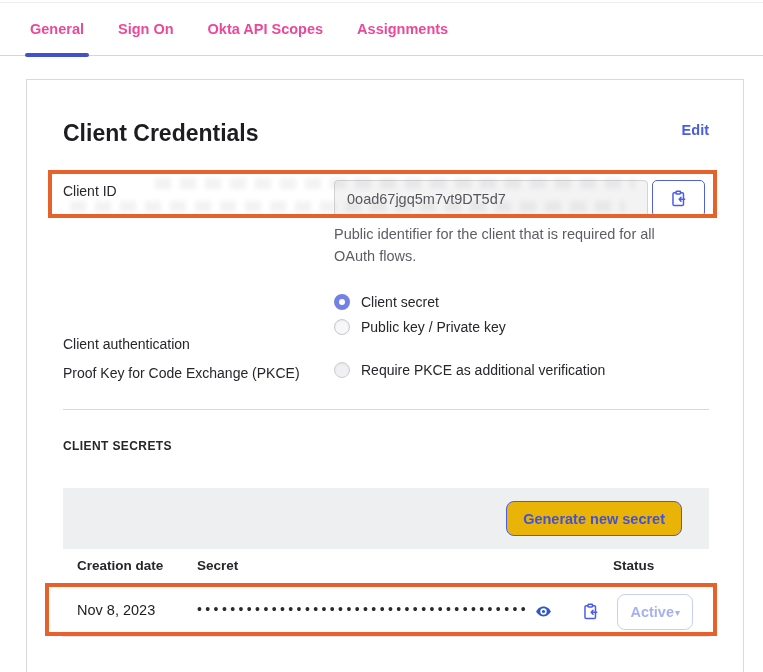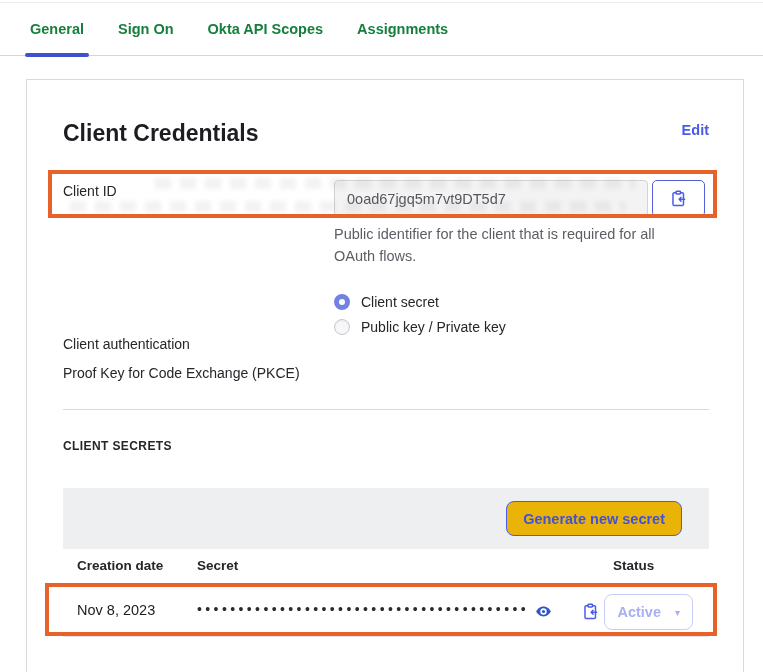--- a/index.html
+++ b/index.html
@@ -3,21 +3,21 @@
 <meta charset="utf-8">
 <style>
   * { margin:0; padding:0; box-sizing:border-box; }
   html,body { background:#fff; }
   body { font-family:"Liberation Sans","DejaVu Sans",sans-serif; color:#1d1d21; }
   .page { position:relative; width:763px; height:672px; background:#fff; overflow:hidden; }
   .top-hairline { position:absolute; top:2px; left:0; right:0; height:1px; background:#ececef; }
 
   
   .tabbar { position:absolute; top:0; left:0; right:0; height:56px; border-bottom:1px solid #d6d6da; display:flex; align-items:flex-end; padding:0 0 0 28px; }
-  .tab { position:relative; font-size:14.5px; font-weight:700; color:#15803d; padding:0 2px 18px 2px; margin-right:30px; cursor:pointer; white-space:nowrap; }
+  .tab { position:relative; font-size:14.5px; font-weight:700; color:#ec4899; padding:0 2px 18px 2px; margin-right:30px; cursor:pointer; white-space:nowrap; }
   .tab.active::after { content:""; position:absolute; left:-3px; right:-3px; bottom:-2px; height:4px; background:#4050cf; border-radius:2px; }
 
   
   .card { position:absolute; left:26px; top:79px; width:718px; height:594px; background:#fff; border:1px solid #dadade; border-bottom:none; }
 
   .section-title { position:absolute; left:36px; top:40px; font-size:23px; font-weight:700; color:#1d1d21; }
   .edit-link { position:absolute; right:34px; top:42px; font-size:14.5px; font-weight:700; color:#4a5ce6; cursor:pointer; }
 
   .field-label { position:absolute; left:36px; font-size:14px; color:#26262b; }
   .lbl-clientid { top:103px; }
@@ -50,21 +50,21 @@
   .table-head { position:absolute; left:36px; top:469px; width:646px; height:37px; border-bottom:1px solid #cccccf; }
   .th { position:absolute; top:9px; font-size:13.5px; font-weight:700; color:#26262b; }
   .th-date { left:14px; } .th-secret { left:134px; } .th-status { left:550px; }
 
   .table-row { position:absolute; left:36px; top:506px; width:646px; height:51px; border-bottom:1px solid #e3e3e7; background:#fff; }
   .cell-date { position:absolute; left:14px; top:16px; font-size:14.5px; color:#1d1d21; }
   .cell-secret { position:absolute; left:134px; top:0; height:100%; display:flex; align-items:center; white-space:nowrap; }
   .dots { font-size:14px; letter-spacing:3.4px; color:#2a2a2e; margin-top:-4px; }
   .eye-btn { margin-left:6px; cursor:pointer; display:flex; align-items:center; }
   .row-copy { margin-left:30px; cursor:pointer; display:flex; align-items:center; }
-  .status-btn { position:absolute; right:16px; top:8px; height:36px; padding:0 12px; display:inline-flex; align-items:center; gap:14px; background:#fff; border:1px solid #c7cef8; border-radius:8px; color:#a7b1f0; font-size:14.5px; font-weight:700; cursor:pointer; font-family:inherit; }
+  .status-btn { position:absolute; right:16px; top:8px; height:36px; padding:0 12px; display:inline-flex; align-items:center; gap:1px; background:#fff; border:1px solid #c7cef8; border-radius:8px; color:#a7b1f0; font-size:14.5px; font-weight:700; cursor:pointer; font-family:inherit; }
   .caret { font-size:10px; color:#a7b1f0; }
 
   
   .hl { position:absolute; border:4px solid #e7622a; pointer-events:none; z-index:10; }
   .hl-clientid { left:48px; top:170px; width:669px; height:48px; }
   .hl-secret { left:45px; top:583px; width:672px; height:53px; }
 
   
   .smudge { position:absolute; height:11px; opacity:.12; filter:blur(2px);
     background:repeating-linear-gradient(90deg,#9a9a9a 0 16px,transparent 16px 25px); pointer-events:none; }
@@ -109,20 +109,24 @@
         <span class="radio on"></span>
         <span class="opt-label">Client secret</span>
       </div>
       <div class="option-row">
         <span class="radio off"></span>
         <span class="opt-label">Public key / Private key</span>
       </div>
     </div>
 
     <div class="field-label lbl-pkce">Proof Key for Code Exchange (PKCE)</div>
+    <div class="pkce-row">
+      <span class="checkbox"></span>
+      <span class="opt-label">Require PKCE as additional verification</span>
+    </div>
 
     <div class="divider"></div>
 
     <div class="secrets-heading">CLIENT SECRETS</div>
 
     <div class="secrets-panel">
       <button class="generate-btn">Generate new secret</button>
     </div>
 
     <div class="table-head">

